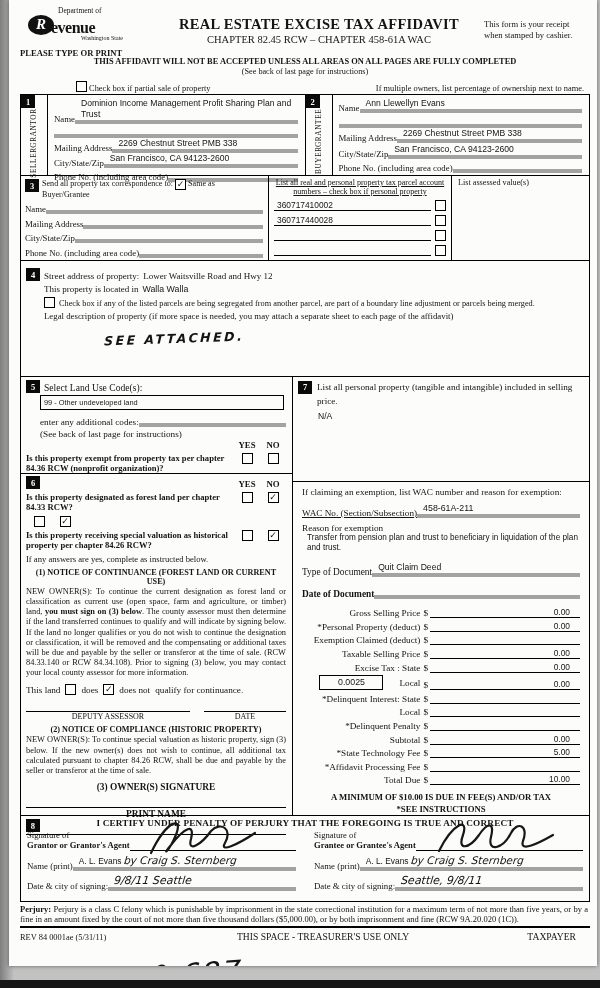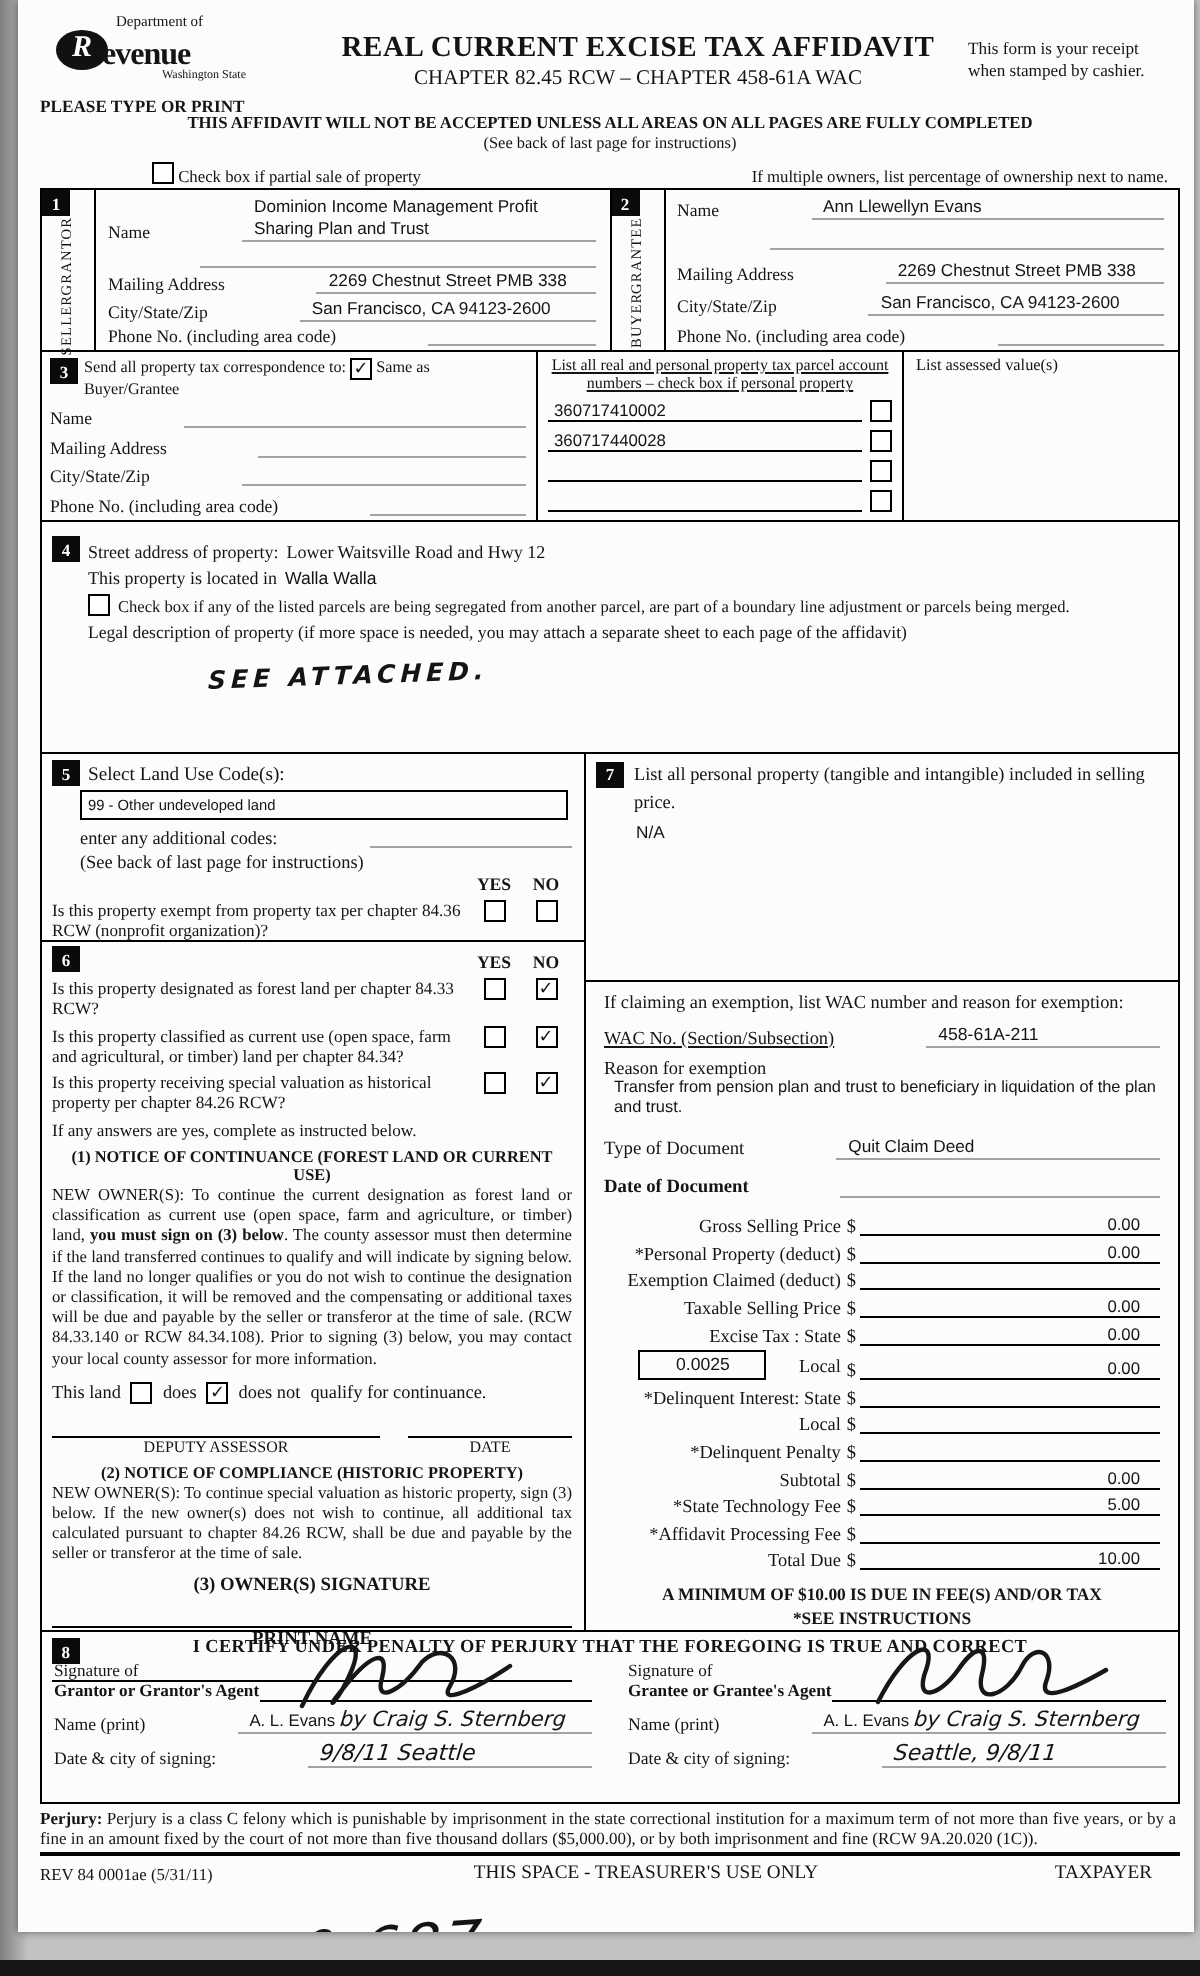--- a/index.html
+++ b/index.html
@@ -26,22 +26,22 @@
   .seeback{position:absolute;left:0;right:0;top:62px;text-align:center;font-size:8.2px;}
   .partialrow{display:flex;justify-content:space-between;font-size:8.4px;margin:0 6px 1px 56px;align-items:flex-end;}
   
   .cb{display:inline-block;width:9px;height:9px;border:1.2px solid #000;font-size:9px;line-height:8px;text-align:center;
       vertical-align:-1px;background:#fff;flex:none;}
   .badge{display:inline-flex;width:14px;height:13px;background:#0a0a0a;color:#fff;font-size:8.5px;font-weight:bold;
          align-items:center;justify-content:center;flex:none;}
   .u{border-bottom:1px solid #000;}
   .fr{display:flex;align-items:flex-end;}
   .fr .lbl{white-space:nowrap;font-size:8.8px;}
-  .fr .fill{flex:1;border-bottom:1px solid #a3a3a3;font-family:"Liberation Sans",sans-serif;font-size:8.6px;
-            padding:0 0 0 6px;min-height:10px;line-height:11px;margin-left:46px;}
+  .fr .fill{flex:1;border-bottom:4px solid #a3a3a3;font-family:"Liberation Sans",sans-serif;font-size:8.6px;
+            padding:0 0 0 6px;min-height:10px;line-height:11px;}
   
   .ftable{border:1.6px solid #000;}
   .row12{display:flex;height:80px;border-bottom:1.2px solid #000;}
   .party{flex:1;display:flex;min-width:0;}
   .party.first{border-right:1.2px solid #000;}
   .rail{width:26px;display:flex;flex-direction:column;border-right:1px solid #000;}
   .vert{flex:1;display:flex;align-items:center;justify-content:center;writing-mode:vertical-rl;transform:rotate(180deg);
         font-size:7.3px;letter-spacing:.6px;line-height:1.45;}
   .vert span{display:block;}
   .pfields{flex:1;padding:3px 7px 2px 6px;display:flex;flex-direction:column;justify-content:space-between;min-width:0;}
@@ -59,21 +59,21 @@
   .r4line{display:flex;align-items:flex-end;gap:4px;font-size:9px;margin-top:3px;}
   .mainrow{display:flex;height:438px;}
   .colL{width:272px;border-right:1.2px solid #000;display:flex;flex-direction:column;box-sizing:border-box;}
   .s5{height:98px;border-bottom:1.2px solid #000;padding:3px 6px 0 5px;box-sizing:border-box;}
   .s6{flex:1;padding:2px 6px 0 5px;box-sizing:border-box;}
   .codebox{border:1.6px solid #000;height:13px;font-family:"Liberation Sans",sans-serif;font-size:7.4px;line-height:13px;
            padding-left:3px;margin:2px 2px 0 14px;}
   .yesno{display:flex;justify-content:flex-end;font-size:8.8px;font-weight:bold;gap:0;}
   .yesno span{width:26px;text-align:center;}
   .qrow{display:flex;align-items:flex-start;margin-top:3px;}
-  .qtxt{flex:1;font-size:8.6px;line-height:1.18;}
+  .qtxt{flex:1;font-size:8.6px;line-height:1.18;font-weight:bold;}
   .qcbs{display:flex;}
   .qcbs span.col{width:26px;display:flex;justify-content:center;}
   .notice-title{font-size:8.2px;font-weight:bold;text-align:center;margin-top:4px;}
   .notice-body{font-size:8.35px;line-height:1.22;text-align:justify;margin-top:1px;}
   .thisland{display:flex;align-items:center;gap:5px;font-size:9.2px;margin-top:6px;}
   .daline{display:flex;gap:14px;margin-top:16px;}
   .daline .l1{flex:2;border-bottom:1px solid #000;}
   .daline .l2{flex:1;border-bottom:1px solid #000;}
   .dalabels{display:flex;gap:14px;font-size:8px;}
   .dalabels .l1{flex:2;text-align:center;}
@@ -122,21 +122,21 @@
     <div class="logo">
       <div class="logo-dept" style="margin-left:30px;">Department of</div>
       <div class="logo-row">
         <div class="logo-oval">R</div>
         <div class="logo-word">evenue</div>
       </div>
       <div class="logo-state">Washington State</div>
     </div>
     <div class="please">PLEASE TYPE OR PRINT</div>
     <div class="titleblk">
-      <div class="title">REAL CURRENT EXCISE TAX AFFIDAVIT</div>
+      <div class="title">REAL ESTATE EXCISE TAX AFFIDAVIT</div>
       <div class="subtitle">CHAPTER 82.45 RCW – CHAPTER 458-61A WAC</div>
     </div>
     <div class="receipt">This form is your receipt when stamped by cashier.</div>
     <div class="warn">THIS AFFIDAVIT WILL NOT BE ACCEPTED UNLESS ALL AREAS ON ALL PAGES ARE FULLY COMPLETED</div>
     <div class="seeback">(See back of last page for instructions)</div>
   </div>
   <div class="partialrow">
     <span>
       <span class="cb"></span>
       <span>Check box if partial sale of property</span>
@@ -331,21 +331,20 @@
             <span class="qcbs">
                   <span class="col">
                     <span class="cb"></span>
                   </span>
               <span class="col">
                     <span class="cb">✓</span>
                   </span>
                 </span>
           </div>
           <div class="qrow">
-            <span class="qtxt">Is this property classified as current use (open space, farm and agricultural, or timber) land per chapter 84.34?</span>
             <span class="qcbs">
                   <span class="col">
                     <span class="cb"></span>
                   </span>
               <span class="col">
                     <span class="cb">✓</span>
                   </span>
                 </span>
           </div>
           <div class="qrow">

